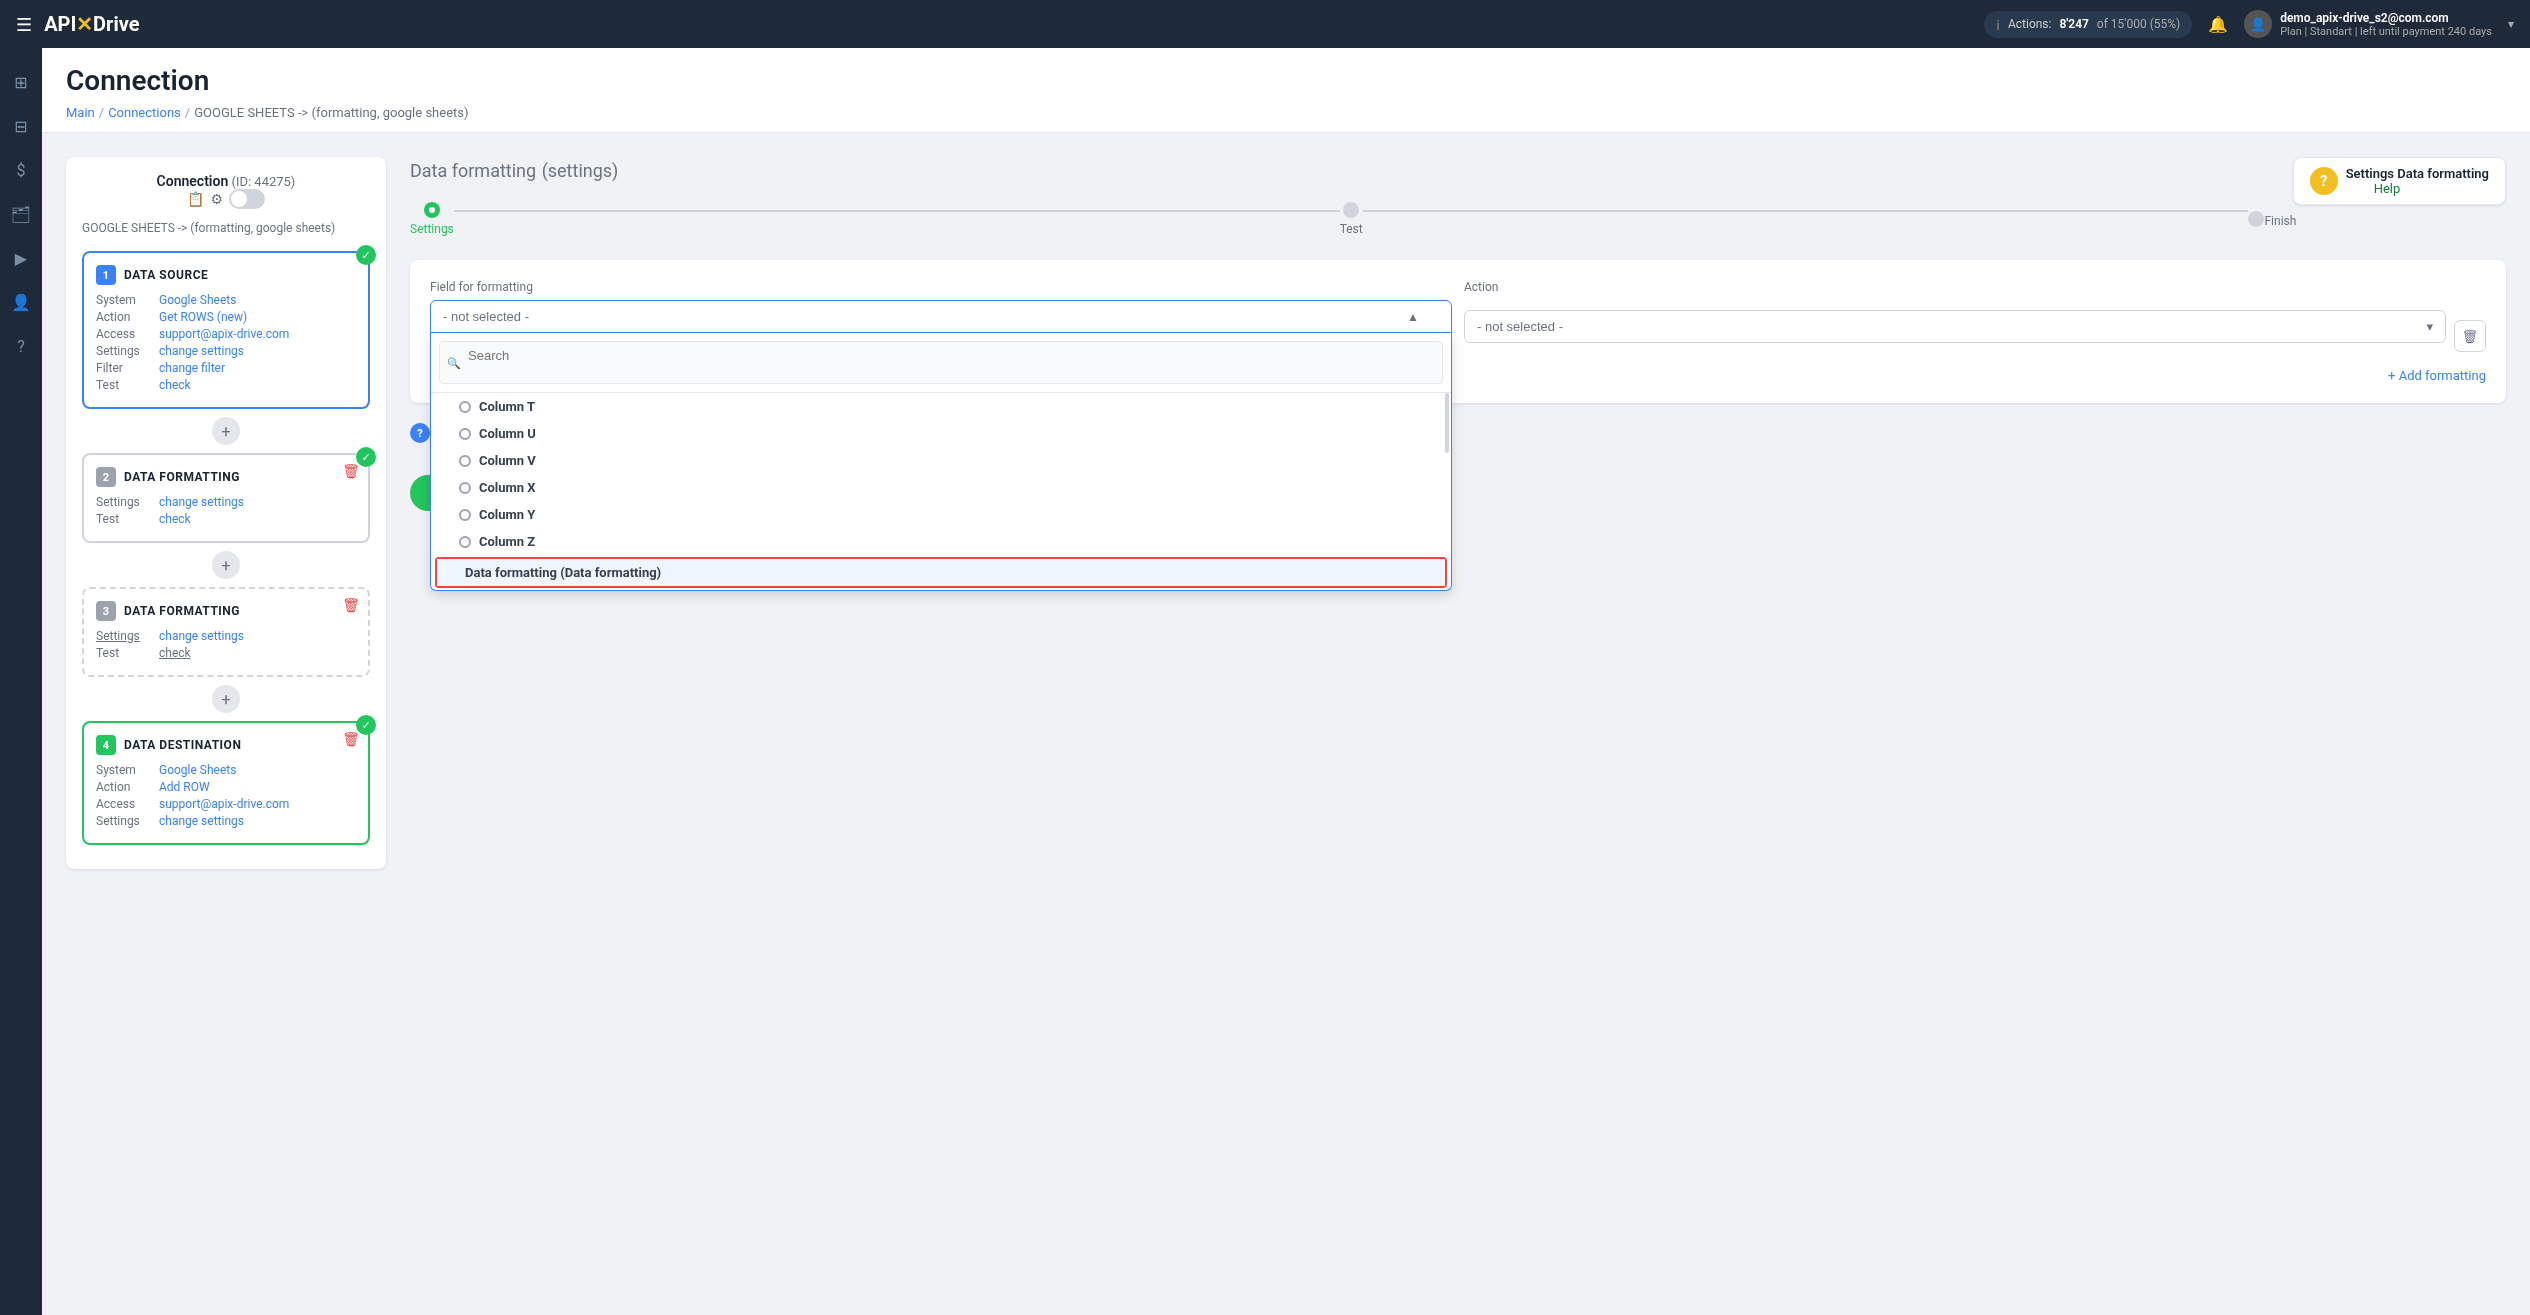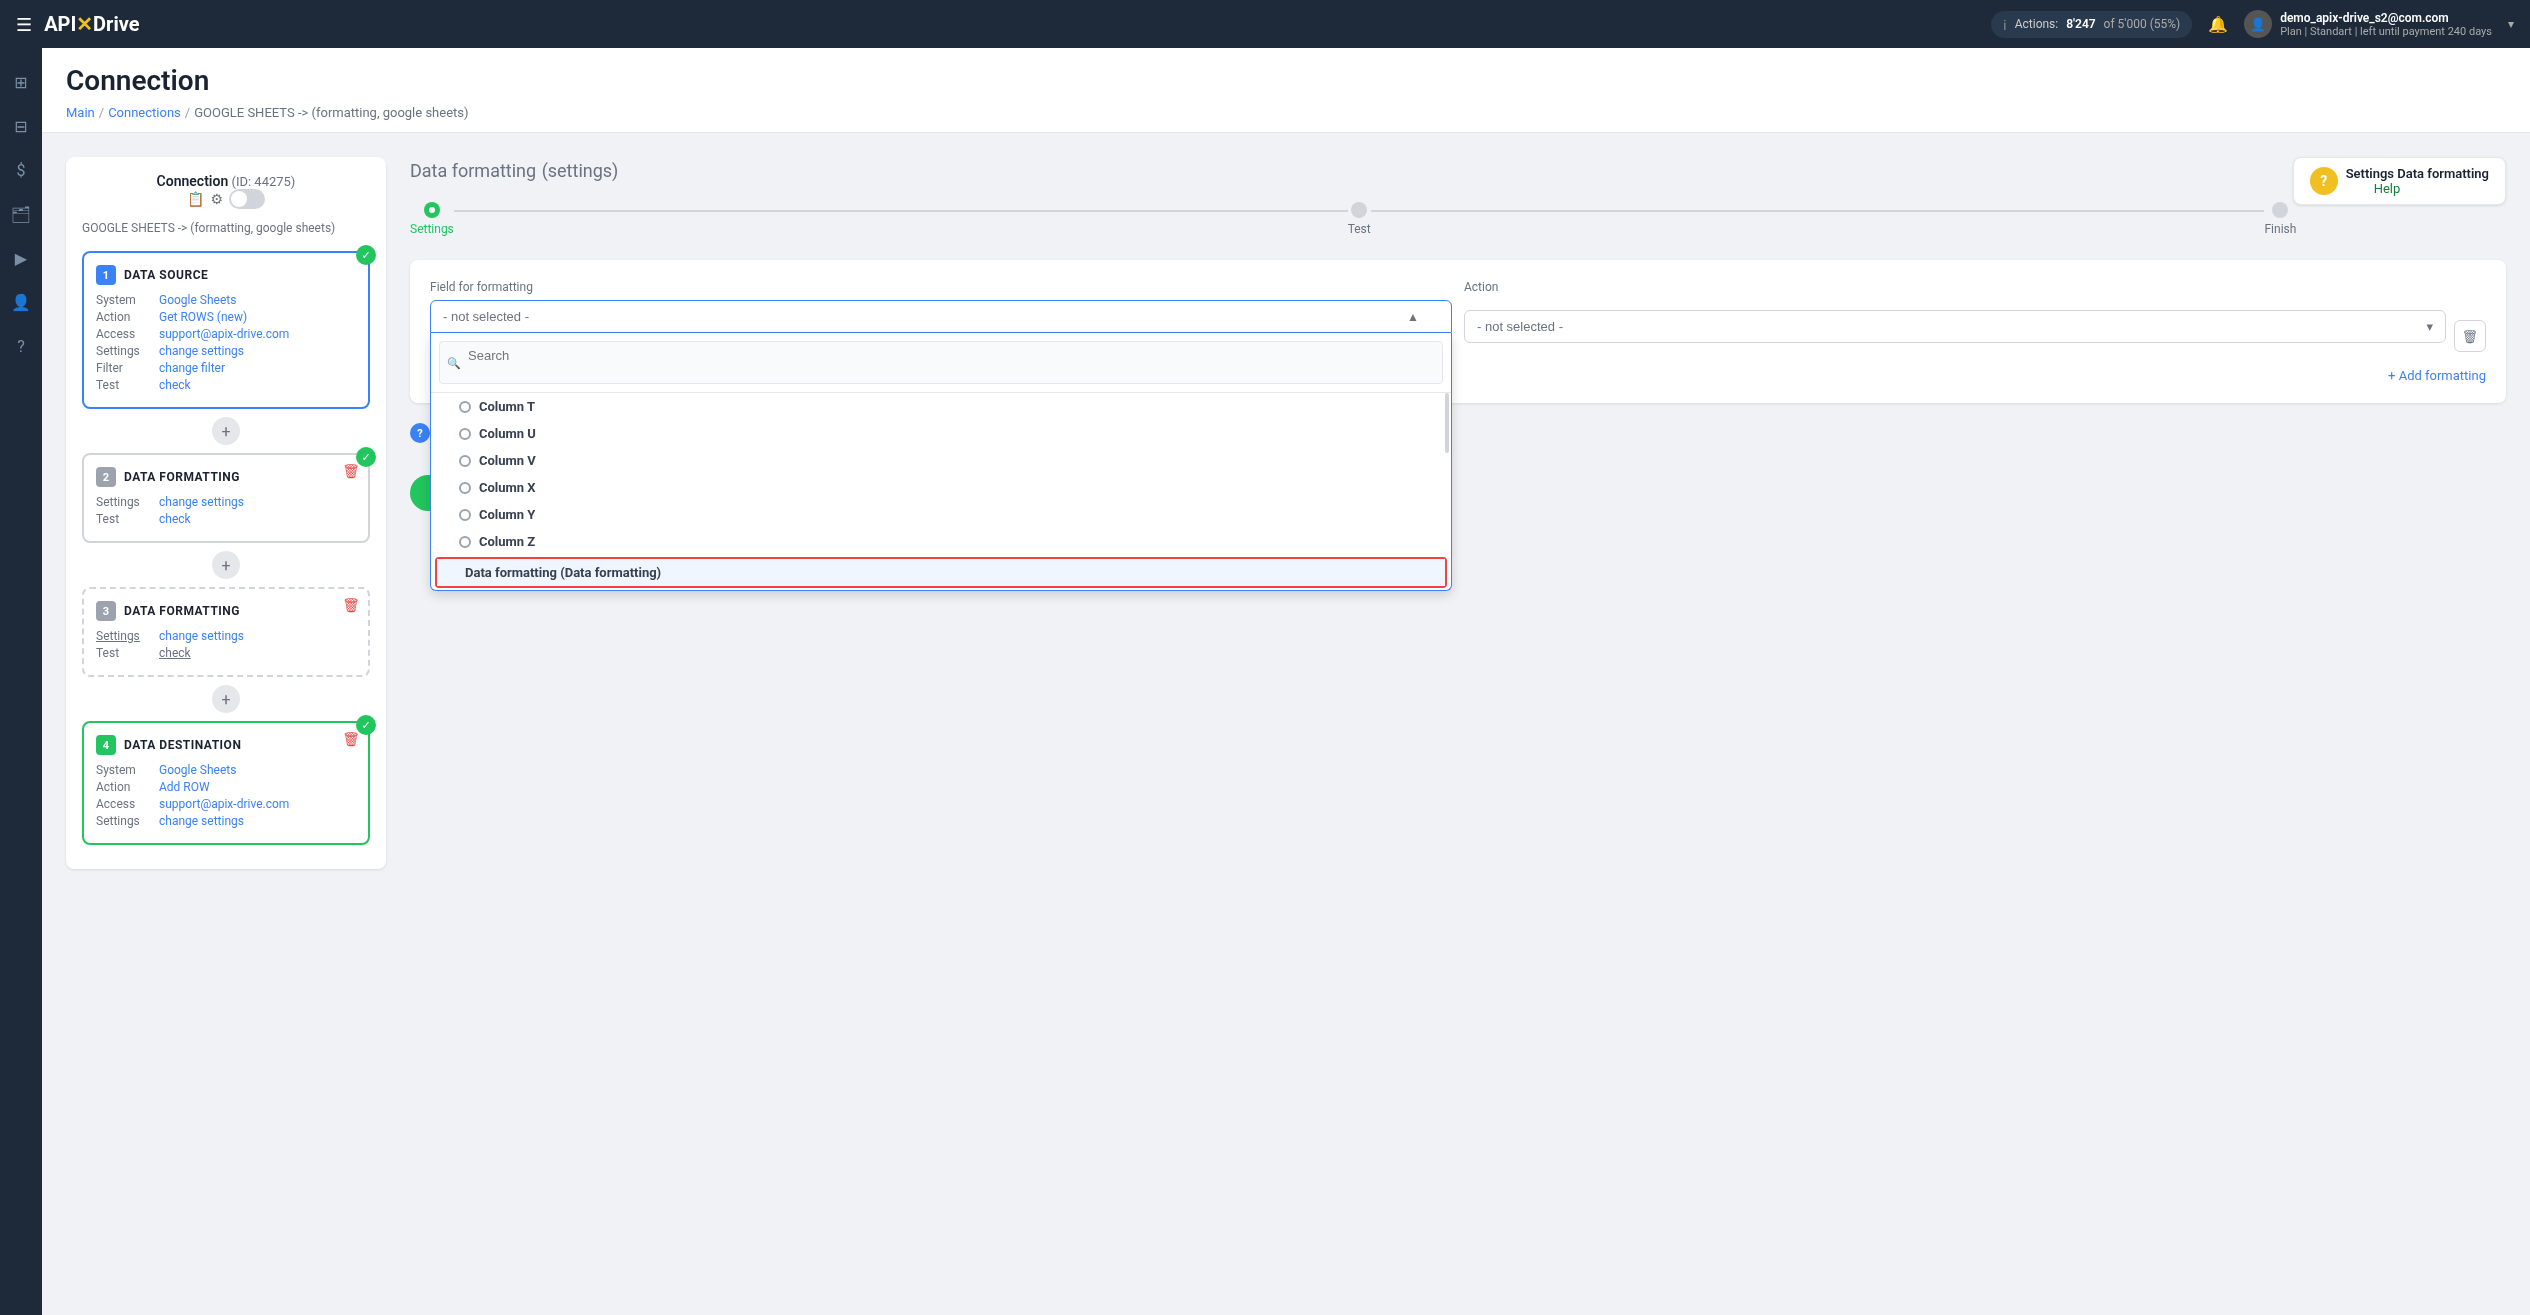--- a/index.html
+++ b/index.html
@@ -405,21 +405,21 @@
     <span class="hamburger">☰</span>
     <div class="logo">
       <span class="logo-text">API<span class="logo-x">✕</span>Drive</span>
     </div>
   </div>
   <div class="top-nav-right">
     <div class="actions-badge">
       <span class="info-icon">ℹ</span>
       <span>Actions:</span>
       <span class="actions-count">8'247</span>
-      <span class="actions-total">of 5'000 (55%)</span>
+      <span class="actions-total">of 15'000 (55%)</span>
     </div>
     <span class="bell-icon">🔔</span>
     <div class="user-info">
       <div class="user-avatar">👤</div>
       <div class="user-details">
         <div class="user-email">demo_apix-drive_s2@com.com</div>
         <div class="user-plan">Plan | Standart | left until payment 240 days</div>
       </div>
     </div>
     <span class="chevron-down">▾</span>
@@ -588,21 +588,21 @@
               <div style="width:6px;height:6px;background:#fff;border-radius:50%;"></div>
             </div>
             <span style="font-size:12px;color:#22c55e;margin-top:4px;">Settings</span>
           </div>
           <div style="flex:1;height:2px;background:#d1d5db;margin-bottom:16px;"></div>
           <div style="display:flex;flex-direction:column;align-items:center;">
             <div style="width:16px;height:16px;border-radius:50%;background:#d1d5db;"></div>
             <span style="font-size:12px;color:#6b7280;margin-top:4px;">Test</span>
           </div>
           <div style="flex:1;height:2px;background:#d1d5db;margin-bottom:16px;"></div>
-          <div style="display:flex;flex-direction:column;align-items:center;">
+          <div style="display:flex;flex-direction:row;align-items:center;">
             <div style="width:16px;height:16px;border-radius:50%;background:#d1d5db;"></div>
             <span style="font-size:12px;color:#6b7280;margin-top:4px;">Finish</span>
           </div>
         </div>
       </div>
 
       <div class="formatting-area">
         <div class="field-row">
 
           <div class="field-group">

